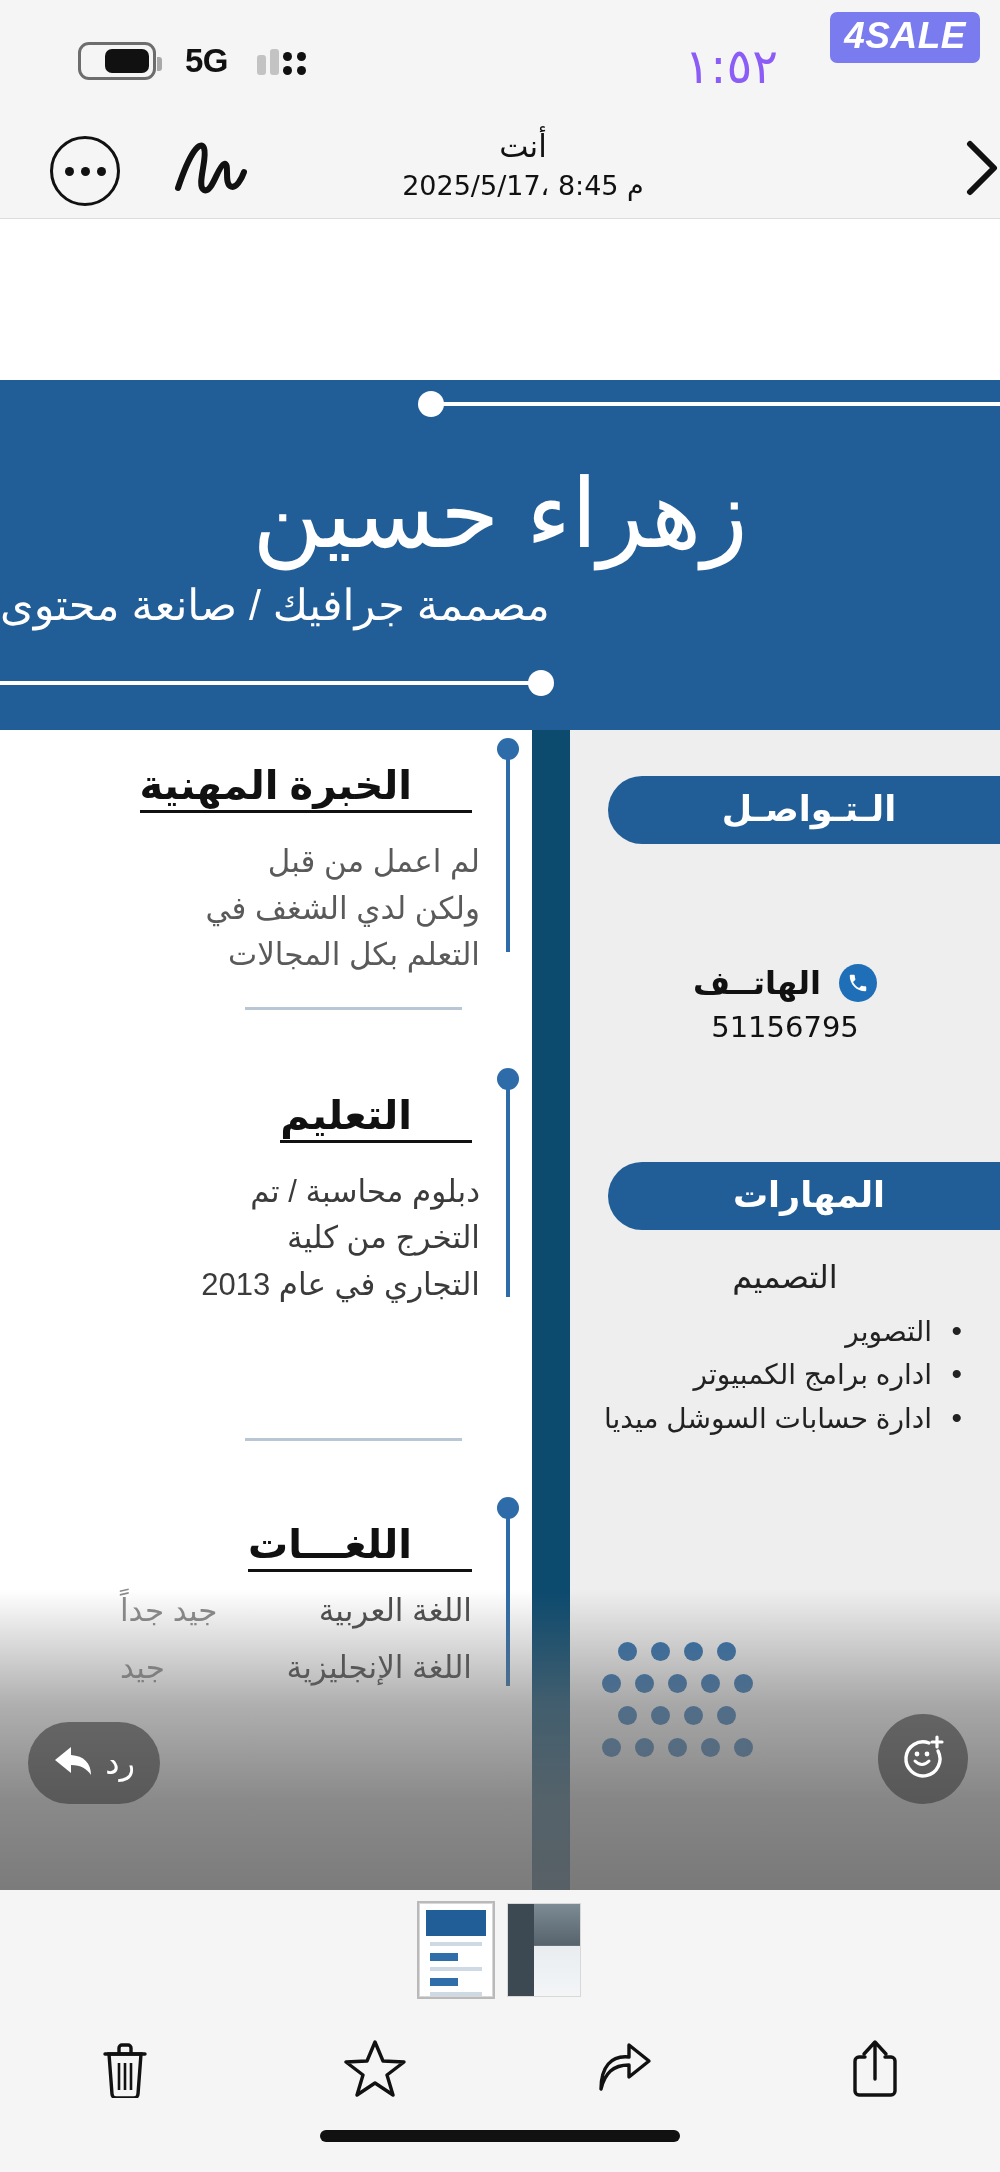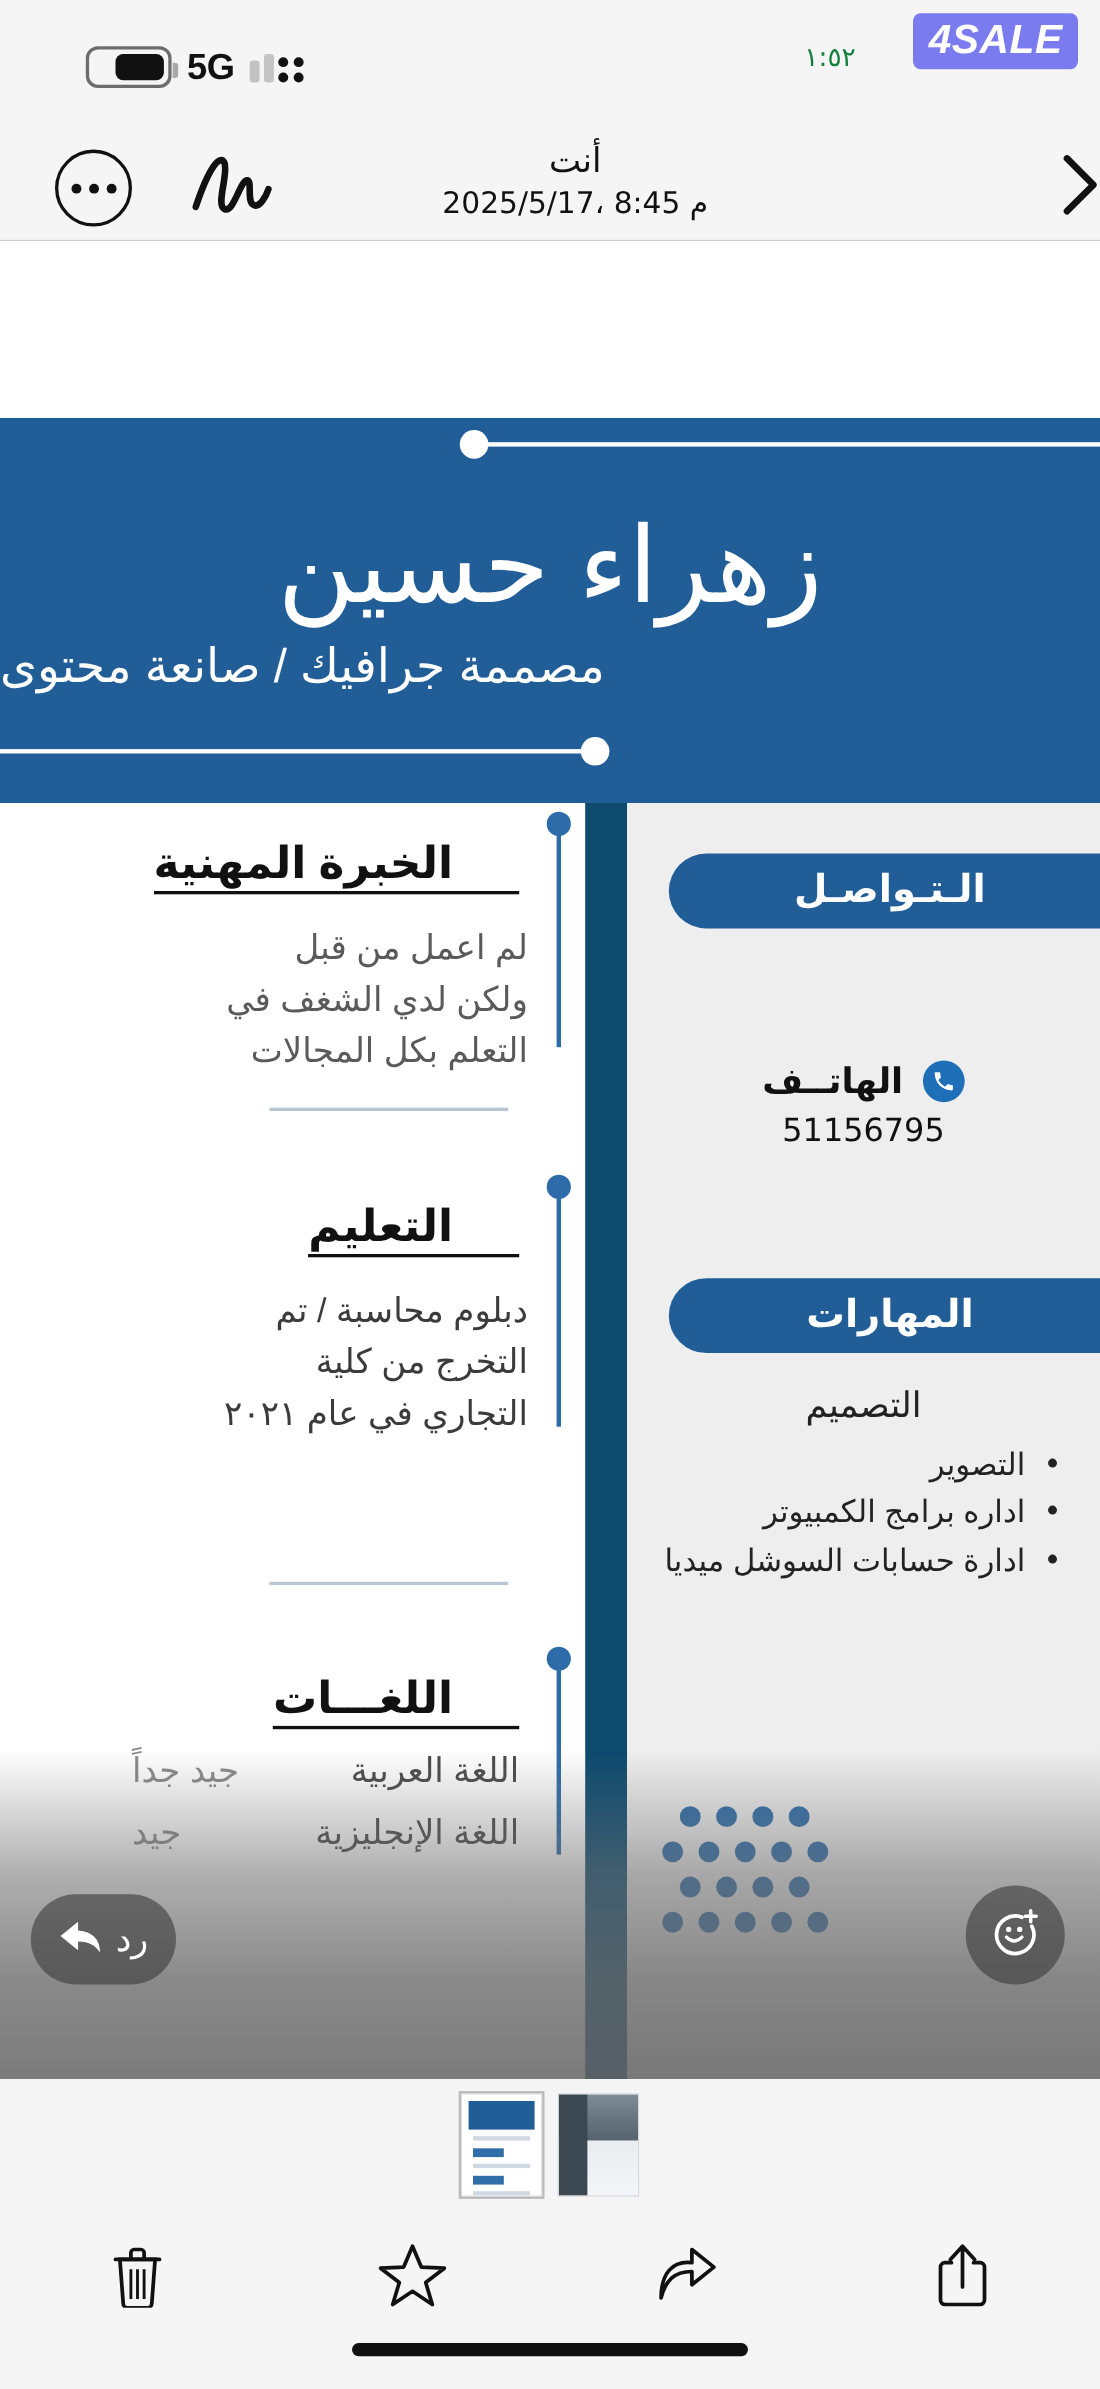--- a/index.html
+++ b/index.html
@@ -6,32 +6,32 @@
   body{
     width:1000px;height:2172px;
     background:#f5f5f5;
     font-family:"Liberation Sans","DejaVu Sans",sans-serif;
     overflow:hidden;position:relative;
   }
   .phone{position:relative;width:1000px;height:2172px;background:#f5f5f5;}
 
   
   .statusbar{position:absolute;top:0;left:0;width:1000px;height:118px;background:#f5f5f5;}
-  .sb-left{position:absolute;left:78px;top:42px;display:flex;align-items:center;gap:14px;}
+  .sb-left{position:absolute;left:78px;top:42px;display:flex;align-items:center;gap:29px;}
   .battery{width:78px;height:38px;border:3px solid #6d6d6d;border-radius:11px;position:relative;box-sizing:border-box;}
   .battery:after{content:"";position:absolute;right:-9px;top:12px;width:5px;height:14px;background:#a9a9a9;border-radius:0 3px 3px 0;}
   .battery .fill{position:absolute;right:4px;top:4px;bottom:4px;width:44px;background:#111;border-radius:7px;}
   .net-label{font-size:33px;font-weight:700;color:#111;letter-spacing:-.5px;}
   .sig{display:flex;align-items:flex-end;gap:4px;height:28px;}
   .sig i{display:block;width:9px;border-radius:3px;background:#111;}
   .sig i.g{background:#c3c3c3;}
   .bars2{display:flex;flex-direction:column;gap:5px;}
   .bars2 span{display:flex;gap:5px;}
   .bars2 b{display:block;width:9px;height:9px;border-radius:50%;background:#111;}
-  .sb-time{position:absolute;right:222px;top:38px;font-size:24px;color:#15803d;font-weight:500;
+  .sb-time{position:absolute;right:222px;top:38px;font-size:48px;color:#8b5cf6;font-weight:500;
            font-family:"DejaVu Sans",sans-serif;}
   .badge4sale{position:absolute;right:20px;top:12px;background:#7b7bf0;color:#fff;
     font-style:italic;font-weight:800;font-size:37px;padding:3px 14px 6px;border-radius:7px;
     letter-spacing:.5px;}
 
   
   .navbar{position:absolute;top:118px;left:0;width:1000px;height:100px;background:#f5f5f5;
           border-bottom:1px solid #dcdcdc;padding-left:46px;}
   .nav-more{position:absolute;left:50px;top:18px;width:64px;height:64px;border:3px solid #111;border-radius:50%;
             display:flex;align-items:center;justify-content:center;gap:7px;}
@@ -201,21 +201,21 @@
           <div class="tl-line" style="height:200px;"></div>
           <div class="sec-title-wrap"><span class="sec-title">الخبرة المهنية</span></div>
           <div class="sec-body">لم اعمل من قبل ولكن لدي الشغف في التعلم بكل المجالات</div>
           <div class="hr-thin"></div>
         </div>
 
         <div class="tl-sec" style="padding-top:80px;">
           <div class="tl-dot" style="top:58px;"></div>
           <div class="tl-line" style="top:72px;height:215px;"></div>
           <div class="sec-title-wrap"><span class="sec-title">التعليم</span></div>
-          <div class="sec-body dark">دبلوم محاسبة / تم التخرج من كلية التجاري في عام ٢٠٢١</div>
+          <div class="sec-body dark">دبلوم محاسبة / تم التخرج من كلية التجاري في عام 2013</div>
           <div class="hr-thin" style="margin-top:130px;"></div>
         </div>
 
         <div class="tl-sec" style="padding-top:78px;">
           <div class="tl-dot" style="top:56px;"></div>
           <div class="tl-line" style="top:70px;height:175px;"></div>
           <div class="sec-title-wrap"><span class="sec-title">اللغـــات</span></div>
           <div class="lang-row">
             <span>اللغة العربية</span>
             <span class="lvl">جيد جداً</span>

